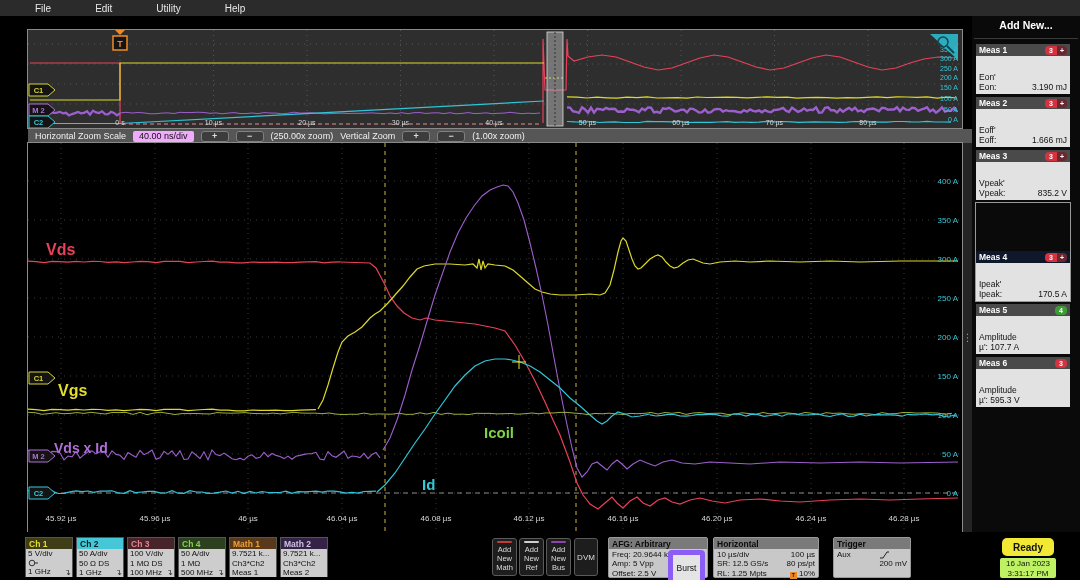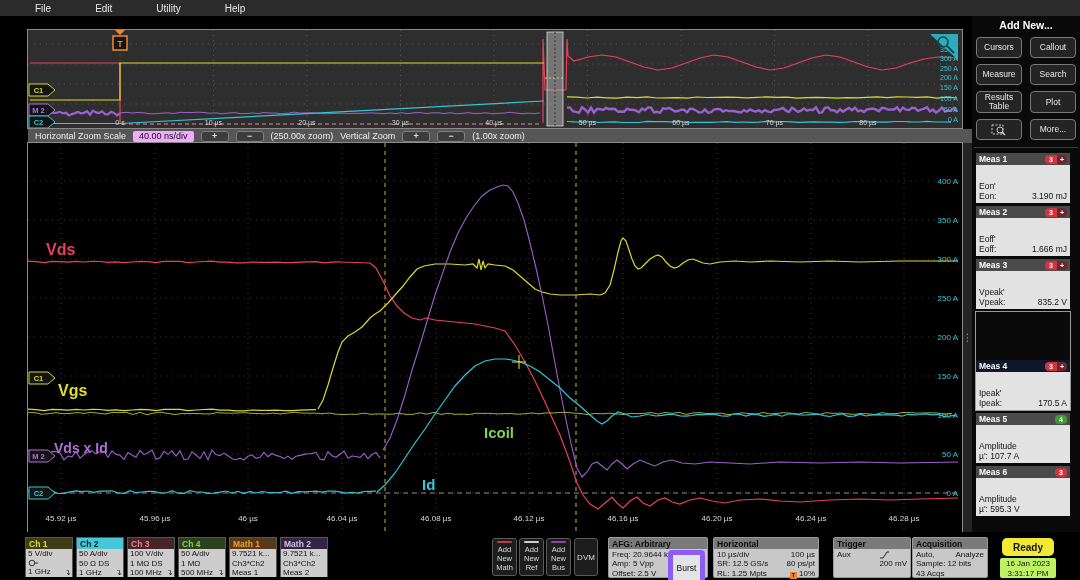--- a/index.html
+++ b/index.html
@@ -199,36 +199,20 @@
       <text x="10.5" y="353" fill="#35c8d8" font-size="7.5" font-weight="bold" text-anchor="middle">C2</text>
       <line x1="484" y1="219" x2="498" y2="219" stroke="#e8e337" stroke-width="1"></line>
       <line x1="491" y1="212" x2="491" y2="226" stroke="#e8e337" stroke-width="1"></line>
     </svg>
 </div>
 
 <div class="splitter">⋮</div>
 
 <div class="rightpanel">
   <div class="rp-title">Add New...</div>
-  <div class="rp-grid" id="rp-grid">
-      <div class="rp-btn">Cursors</div>
-      <div class="rp-btn">Callout</div>
-      <div class="rp-btn">Measure</div>
-      <div class="rp-btn">Search</div>
-      <div class="rp-btn">Results Table</div>
-      <div class="rp-btn">Plot</div>
-      <div class="rp-btn">
-        <svg width="16" height="14">
-          <rect x="1" y="2" width="11" height="9" fill="none" stroke="#ccc" stroke-dasharray="2 1.5"></rect>
-          <circle cx="9" cy="7" r="3" fill="none" stroke="#ccc"></circle>
-          <line x1="11" y1="9" x2="14" y2="12" stroke="#ccc" stroke-width="1.5"></line>
-        </svg>
-      </div>
-      <div class="rp-btn">More...</div>
-    </div>
   <div class="rp-divider"></div>
   <div class="meas-list" id="meas-list">
       <div class="meas-card">
         <div class="meas-head">
           <span>Meas 1</span>
           <span class="pill">
             <span class="p1" style="background:#d4323f">3</span>
             <span class="p2">+</span>
           </span>
         </div>
@@ -438,30 +422,19 @@
     <div class="pb-body">
       <div class="pbrow">
         <span>Aux</span>
         <span><svg width="11" height="9">
               <path d="M1,8 h3 l4,-6 h2" stroke="#222" fill="none" stroke-width="1"></path>
             </svg> <span>200 mV</span></span>
       </div>
     </div>
   </div>
 
-  <div class="panelbox" style="left:912px;width:76px;">
-    <div class="pb-head">Acquisition</div>
-    <div class="pb-body">
-      <div class="pbrow">
-          <span>Auto,</span>
-          <span>Analyze</span>
-        </div>
-      <div>Sample: 12 bits</div>
-      <div>43 Acqs</div>
-    </div>
-  </div>
 
   <div class="ready">Ready</div>
   <div class="datetime">
     <div>16 Jan 2023</div>
     <div>3:31:17 PM</div>
   </div>
 </div>
 
 </body></html>

